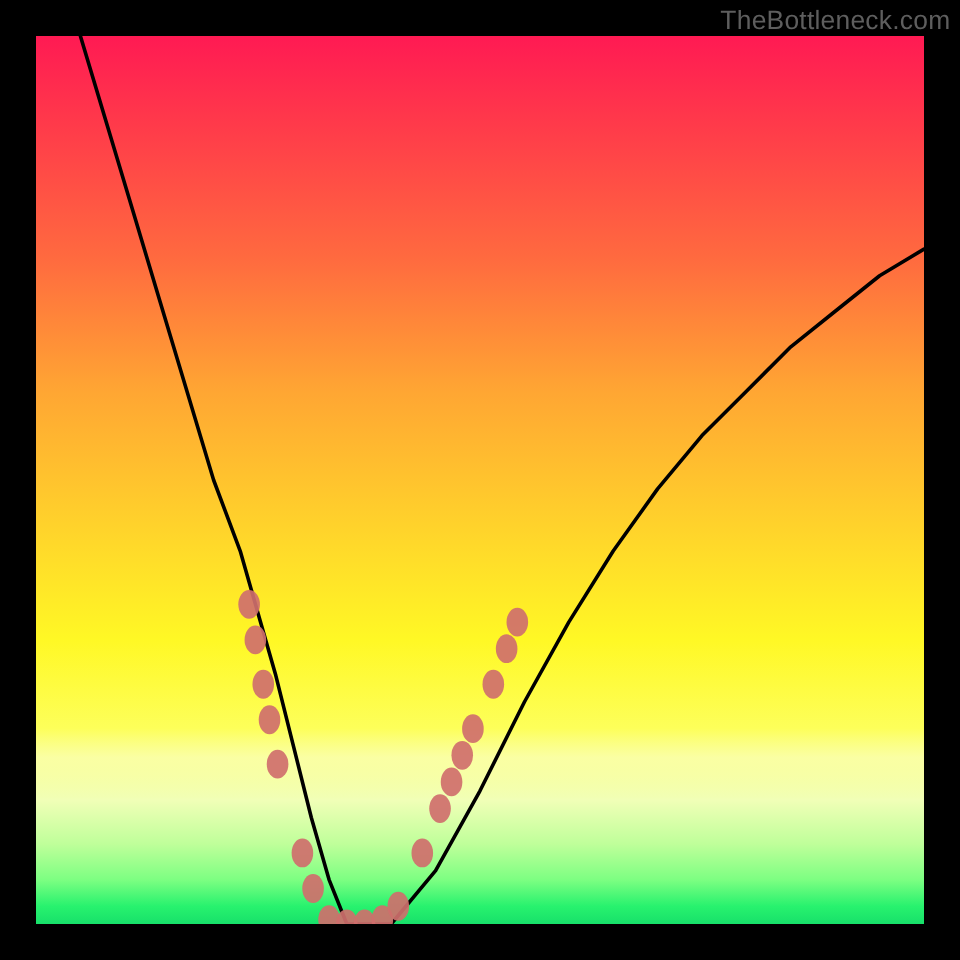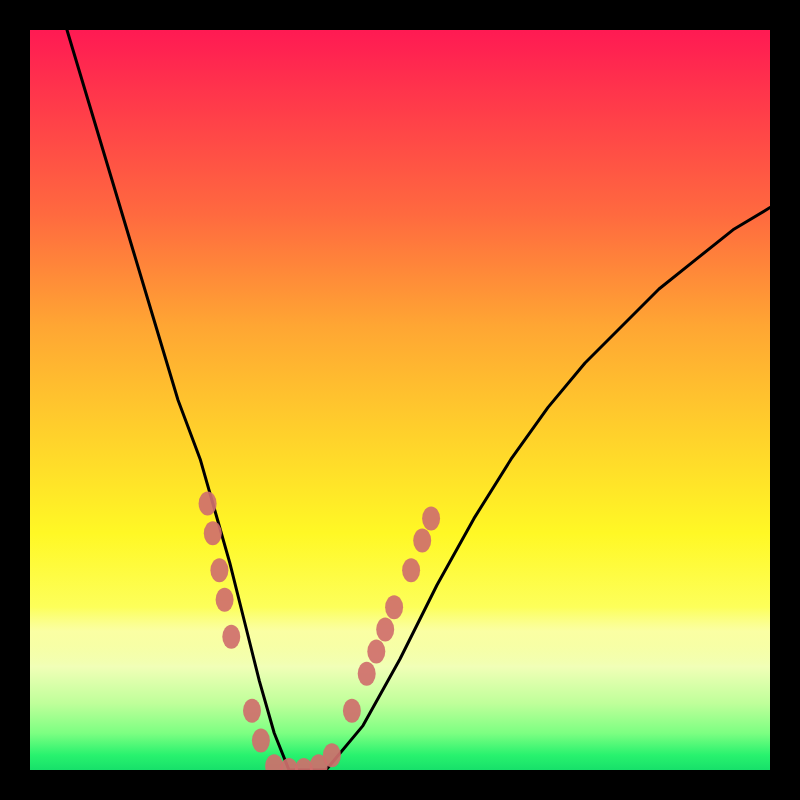--- a/index.html
+++ b/index.html
@@ -95,13 +95,14 @@
           <ellipse cx="336.7" cy="643.8" rx="9" ry="12" fill="#cf6f6d" fill-opacity="0.92"></ellipse>
           <ellipse cx="346.3" cy="621.6" rx="9" ry="12" fill="#cf6f6d" fill-opacity="0.92"></ellipse>
           <ellipse cx="355.2" cy="599.4" rx="9" ry="12" fill="#cf6f6d" fill-opacity="0.92"></ellipse>
           <ellipse cx="364.1" cy="577.2" rx="9" ry="12" fill="#cf6f6d" fill-opacity="0.92"></ellipse>
           <ellipse cx="381.1" cy="540.2" rx="9" ry="12" fill="#cf6f6d" fill-opacity="0.92"></ellipse>
           <ellipse cx="392.2" cy="510.6" rx="9" ry="12" fill="#cf6f6d" fill-opacity="0.92"></ellipse>
           <ellipse cx="401.1" cy="488.4" rx="9" ry="12" fill="#cf6f6d" fill-opacity="0.92"></ellipse>
         </g>
     </svg>
   </div>
+  <div class="watermark">TheBottleneck.com</div>
 </div>
 
 </body></html>

